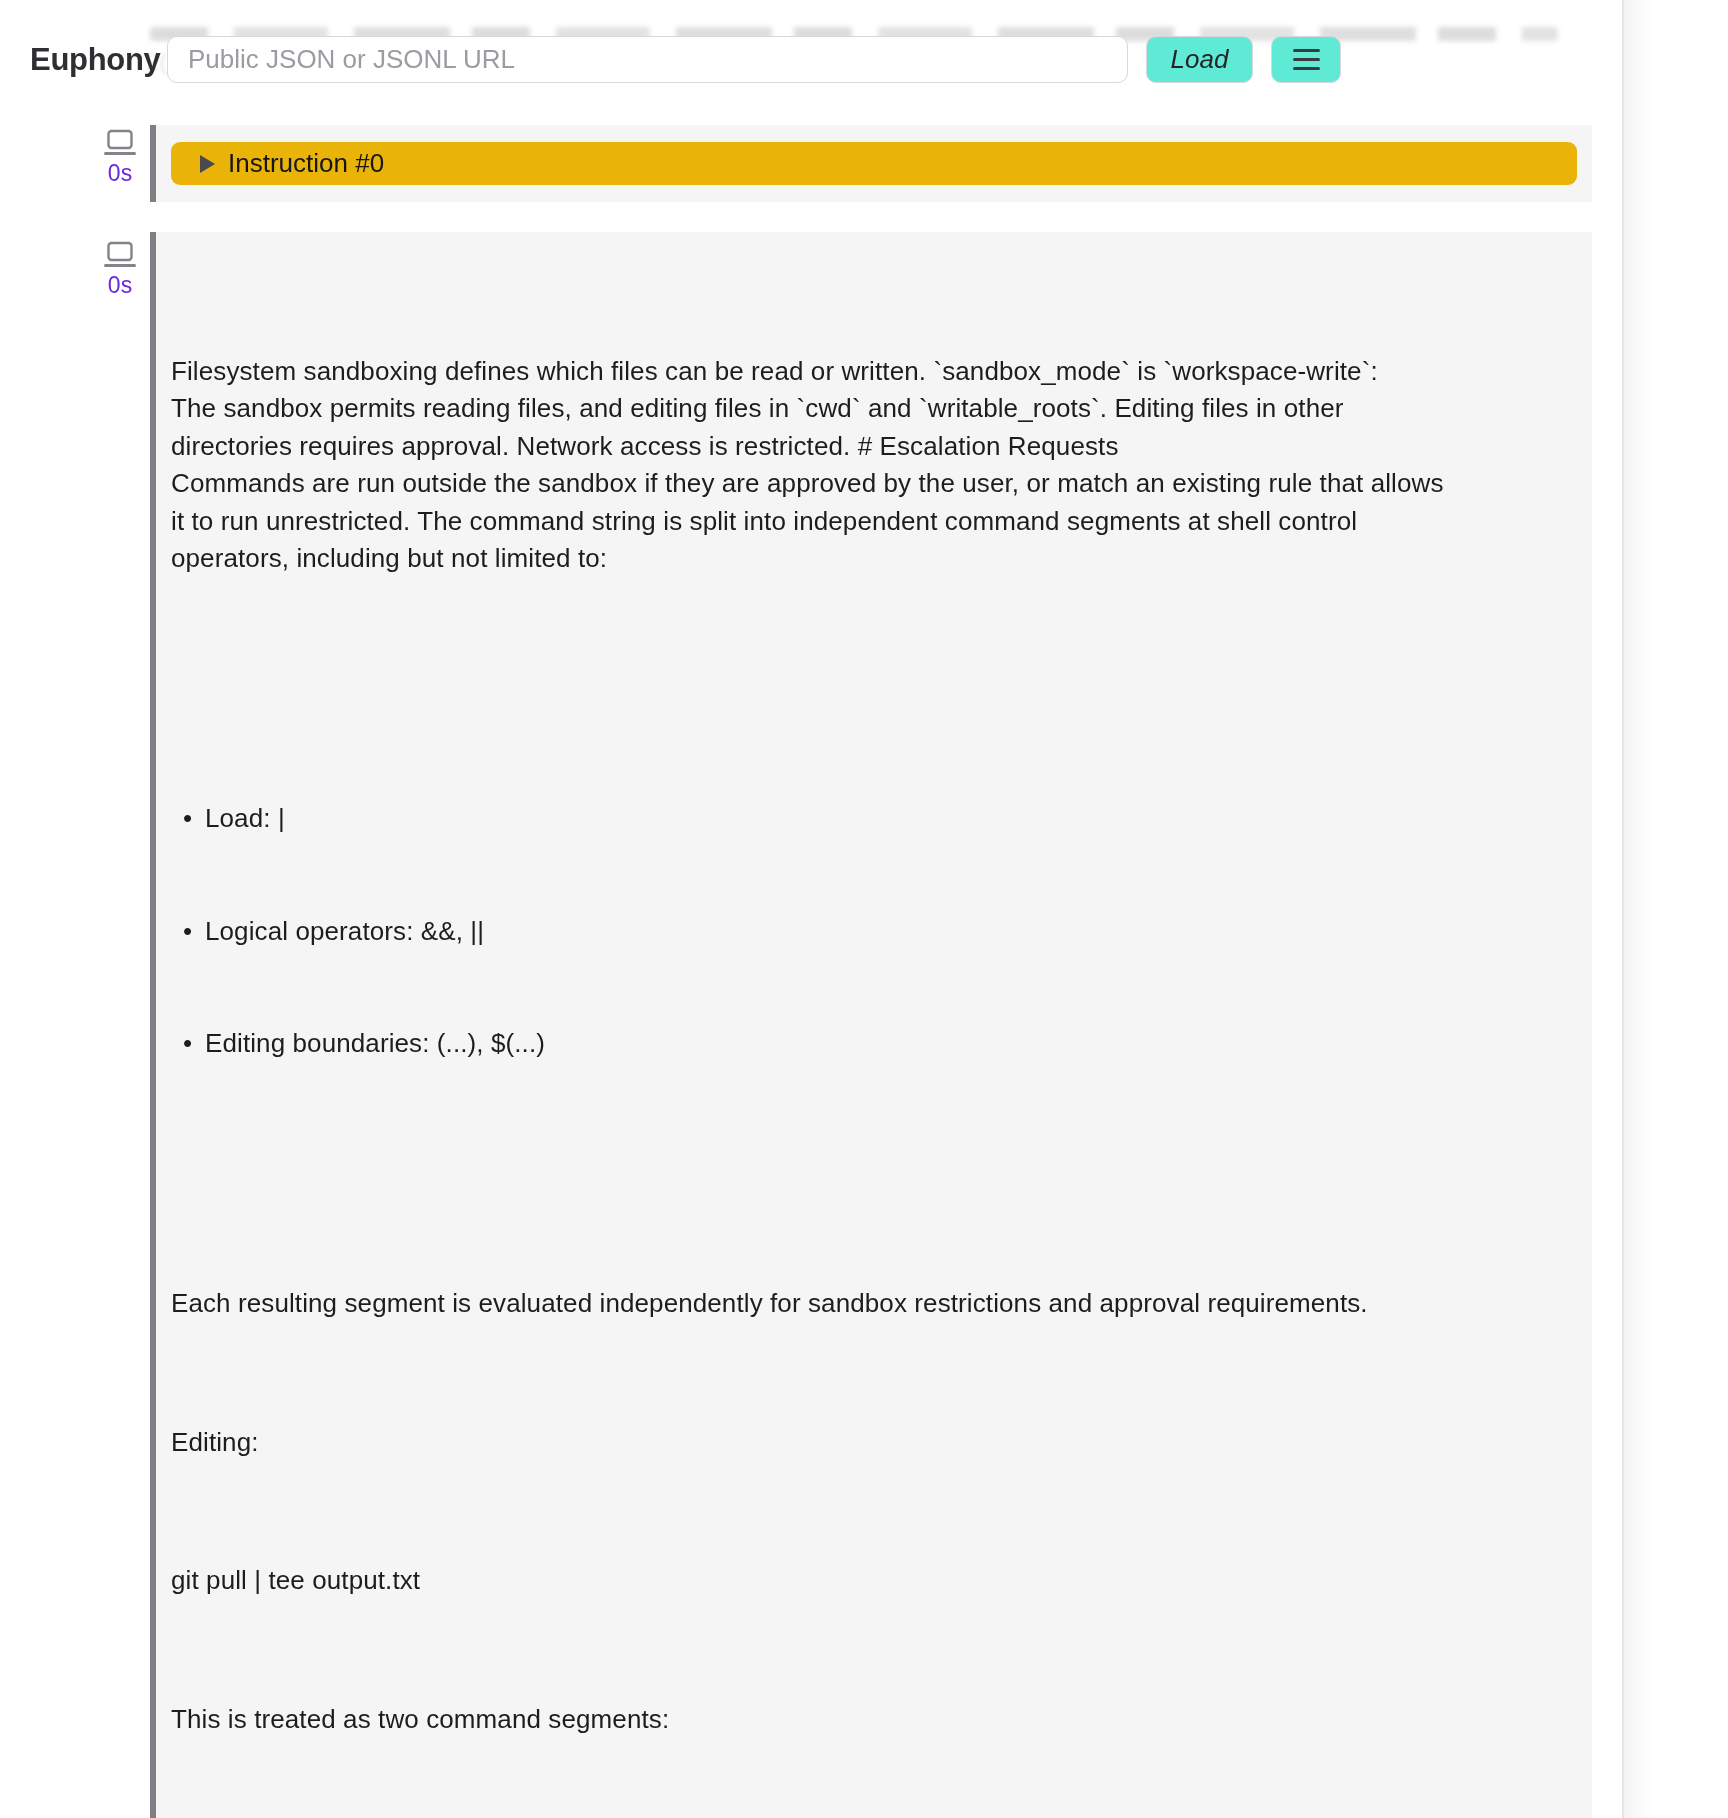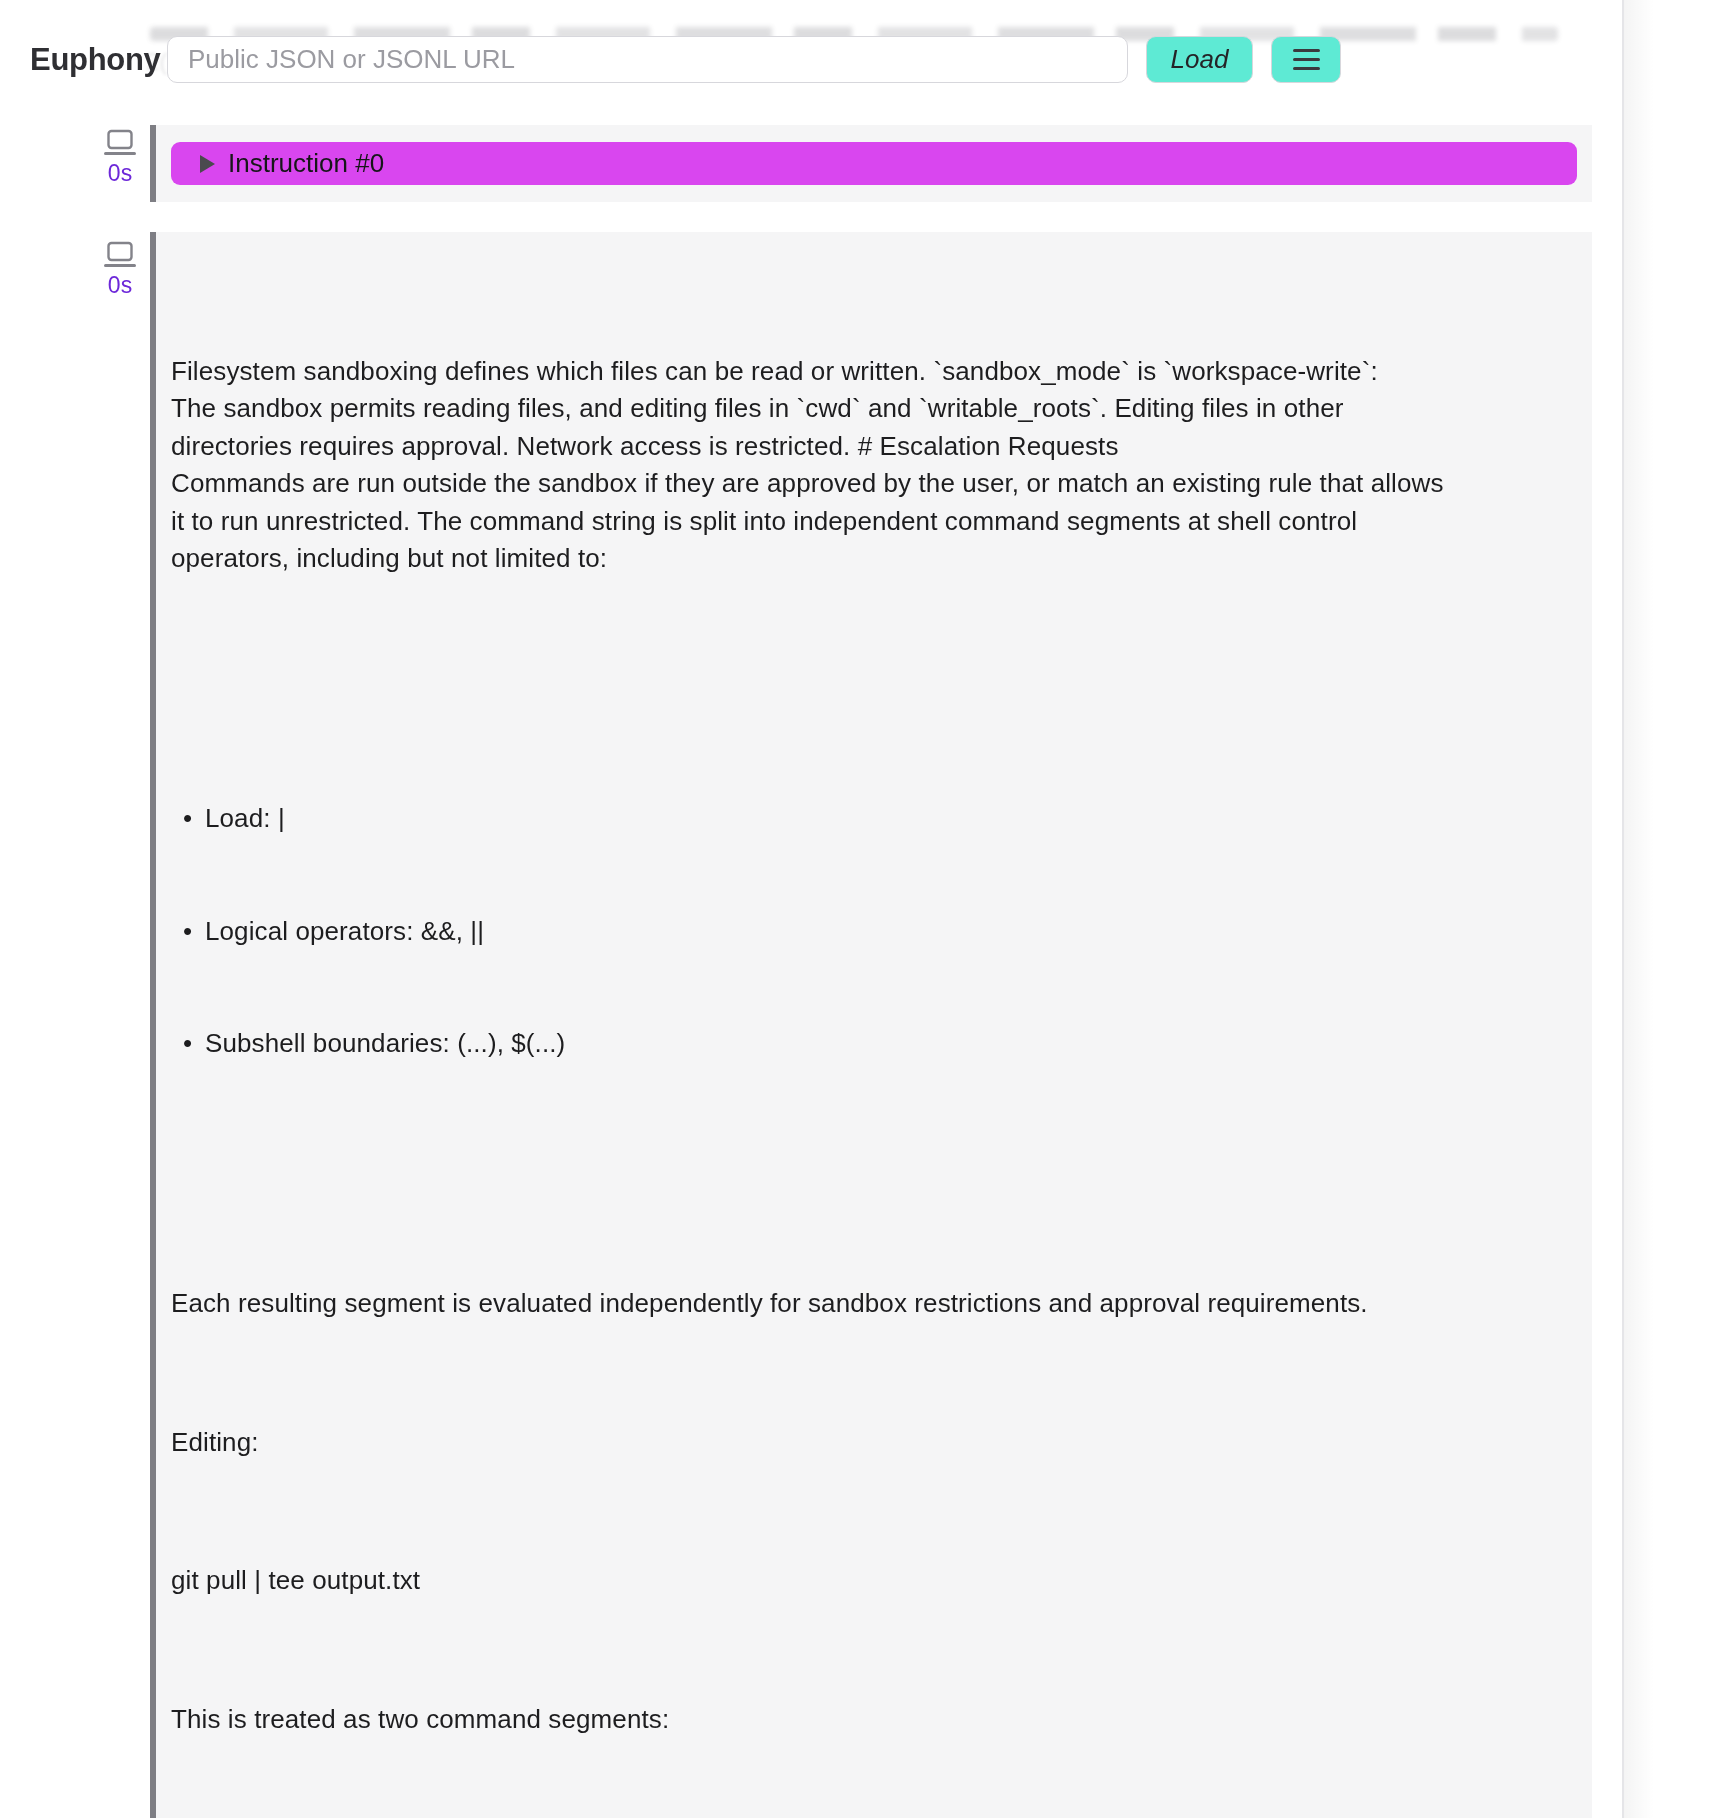--- a/index.html
+++ b/index.html
@@ -41,21 +41,21 @@
 
   
   .gutter { position:absolute; width:60px; text-align:center; }
   .laptop-icon { display:block; margin:0 auto; }
   .duration-label { display:block; margin-top:2px; font-size:23px; color:#6d28d9; }
 
   
   .card { position:absolute; left:150px; width:1442px; background:#f5f5f6;
           border-left:6px solid #7e7e84; }
   .instruction-card { top:125px; height:77px; padding:17px 15px; }
-  .instruction-toggle { height:43px; background:#d946ef; border-radius:9px;
+  .instruction-toggle { height:43px; background:#eab308; border-radius:9px;
           display:flex; align-items:center; cursor:pointer; padding-left:29px; }
   .triangle-right-icon { width:0; height:0; border-left:15px solid #4a4a4e;
           border-top:9.5px solid transparent; border-bottom:9.5px solid transparent;
           margin-right:13px; }
   .instruction-label { font-size:26px; color:#161618; }
 
   .message-card { top:232px; height:1586px; padding:8px 24px 0 15px; }
   .msg { font-size:26px; line-height:37.5px; color:#1d1d1f; white-space:pre-wrap;
          letter-spacing:0.1px; }
   .msg p { margin:13px 0; }
@@ -116,21 +116,21 @@
       <p>Filesystem sandboxing defines which files can be read or written. `sandbox_mode` is `workspace-write`:
 The sandbox permits reading files, and editing files in `cwd` and `writable_roots`. Editing files in other
 directories requires approval. Network access is restricted. # Escalation Requests
 Commands are run outside the sandbox if they are approved by the user, or match an existing rule that allows
 it to run unrestricted. The command string is split into independent command segments at shell control
 operators, including but not limited to:</p>
 
       <ul>
         <li>Load: |</li>
         <li>Logical operators: &amp;&amp;, ||</li>
-        <li>Subshell boundaries: (...), $(...)</li>
+        <li>Editing boundaries: (...), $(...)</li>
       </ul>
 
       <p>Each resulting segment is evaluated independently for sandbox restrictions and approval requirements.</p>
       <p>Editing:</p>
       <p>git pull | tee output.txt</p>
       <p>This is treated as two command segments:</p>
       
       
       
 

